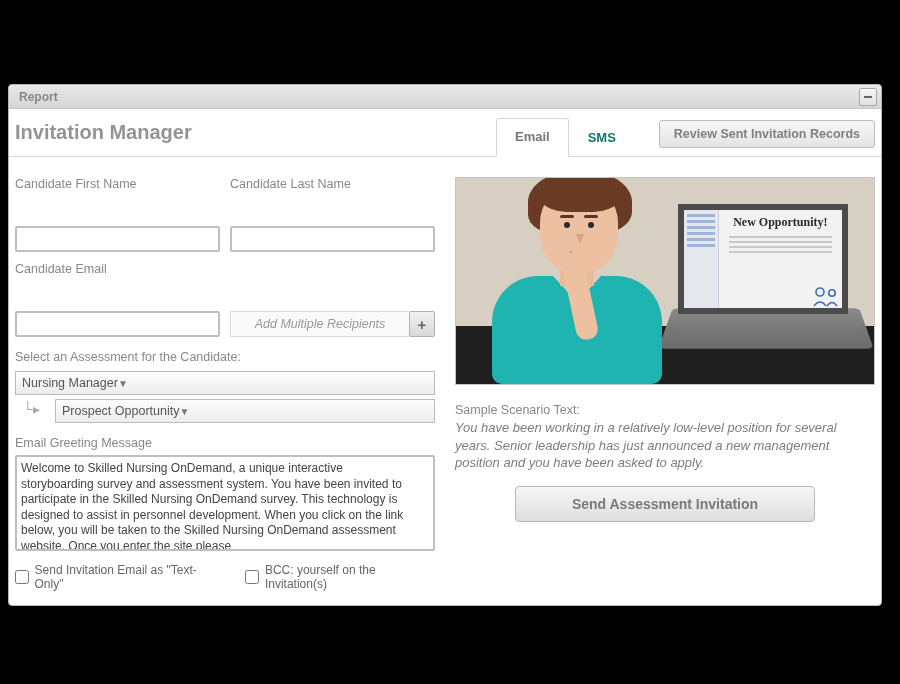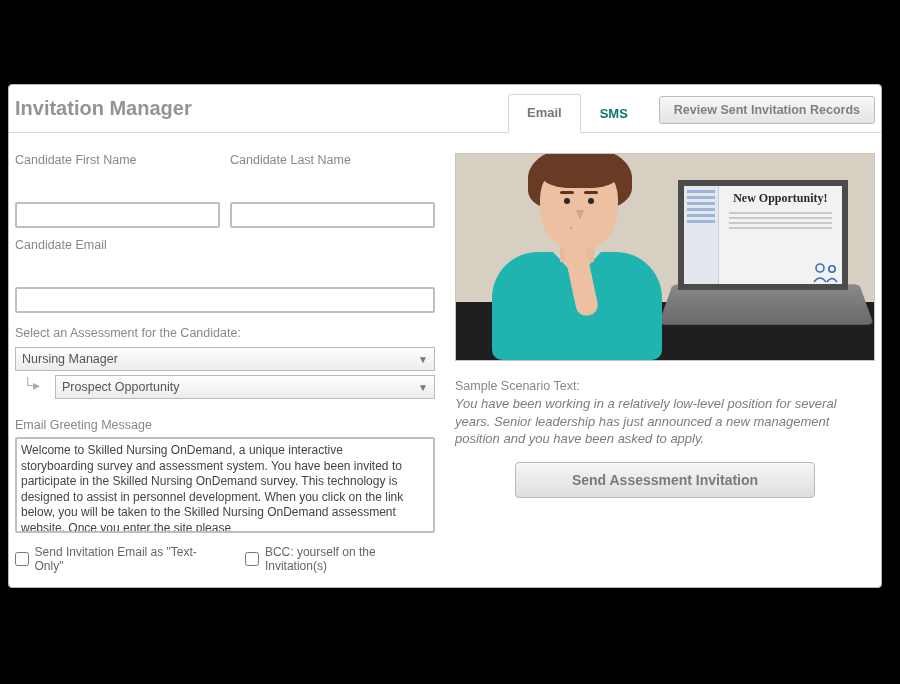--- a/index.html
+++ b/index.html
@@ -5,39 +5,39 @@
   * { box-sizing: border-box; margin: 0; padding: 0; }
   body { background: #000; font-family: Arial, Helvetica, sans-serif; width: 900px; height: 684px; overflow: hidden; }
   .window { position: absolute; left: 8px; top: 84px; width: 874px; background: #fff; border: 1px solid #b8b8b8; border-radius: 4px; box-shadow: 0 2px 6px rgba(0,0,0,0.4); }
   .titlebar { height: 24px; background: linear-gradient(#e8e8e8,#d6d6d6); border-bottom: 1px solid #c8c8c8; border-radius: 4px 4px 0 0; display: flex; align-items: center; justify-content: space-between; padding: 0 4px 0 10px; }
   .titlebar-text { font-size: 12px; font-weight: bold; color: #888; }
   .minbtn { width: 18px; height: 18px; background: linear-gradient(#f6f6f6,#e0e0e0); border: 1px solid #aaa; border-radius: 2px; display: flex; align-items: center; justify-content: center; cursor: pointer; }
   .minbtn svg { display:block; }
   .panel { }
   .headerrow { display: flex; align-items: flex-end; justify-content: space-between; border-bottom: 1px solid #d8d8d8; padding: 8px 6px 0 6px; }
   .panel-title { font-size: 20px; font-weight: bold; color: #949494; padding-bottom: 12px; }
-  .header-right { display: flex; align-items: flex-end; gap: 12px; }
+  .header-right { display: flex; align-items: flex-end; gap: 24px; }
   .tabs { display: flex; align-items: flex-end; }
   .tab { padding: 10px 18px 12px 18px; font-size: 13px; font-weight: bold; color: #0f766e; border: 1px solid transparent; border-bottom: none; cursor: pointer; position: relative; top: 1px; }
   .tab.active { color: #777; background: #fff; border: 1px solid #d8d8d8; border-bottom: 1px solid #fff; border-radius: 3px 3px 0 0; }
   .review-btn { margin-bottom: 8px; padding: 6px 14px; font-size: 12.5px; font-weight: bold; color: #808080; background: linear-gradient(#f7f7f7,#e4e4e4); border: 1px solid #bcbcbc; border-radius: 3px; cursor: pointer; }
   .content { display: flex; gap: 20px; padding: 20px 6px 14px 6px; }
   .left { flex: 1 1 50%; }
   .right { flex: 1 1 50%; }
   .row { display: flex; gap: 10px; margin-bottom: 10px; }
   .field { flex: 1; display: flex; flex-direction: column; gap: 31px; }
   .label { font-size: 12.5px; color: #888; margin-bottom: 4px; }
   .textinput { height: 26px; border: 2px solid #bfbfbf; border-radius: 2px; padding: 0 4px; font-size: 13px; width: 100%; }
   .multi-wrap { display:flex; align-items:center; }
   .multi-placeholder { flex:1; height:26px; display:flex; align-items:center; justify-content:center; font-style: italic; color:#999; font-size:12.5px; border:1px solid #d8d8d8; border-right:none; background:#fafafa; }
   .plusbtn { width:26px; height:26px; background: linear-gradient(#f2f2f2,#d8d8d8); border:1px solid #b0b0b0; border-radius:2px; display:flex; align-items:center; justify-content:center; color:#666; font-weight:bold; cursor:pointer; font-size:15px; }
   .select-wrap { position:relative; width:100%; margin-bottom:4px; }
   .select-wrap.indent { margin-left: 40px; width: calc(100% - 40px); }
   .indent-arrow { position:absolute; left:-32px; top:2px; font-size:14px; color:#aaa; }
-  .select { width:100%; height:24px; border:1px solid #bbb; background:linear-gradient(#fefefe,#ececec); display:flex; align-items:center; justify-content:space-between; padding:0 6px; font-size:12.5px; color:#555; cursor:pointer; }
+  .select { width:100%; height:24px; border:1px solid #bbb; background:linear-gradient(#fefefe,#ececec); display:flex; align-items:center; padding:0 6px; font-size:12.5px; color:#555; cursor:pointer; }
   .select .chev { font-size:10px; color:#777; }
   .textarea-wrap { position:relative; }
   textarea.msg { width:100%; height:96px; border:2px solid #bfbfbf; border-radius:2px; padding:4px 20px 4px 4px; font-size:12px; font-family: Arial, Helvetica, sans-serif; color:#444; line-height:1.3; resize:none; overflow-y:scroll; }
   .checks { display:flex; gap:26px; margin-top:8px; }
   .check { display:flex; align-items:center; gap:6px; font-size:12px; color:#666; cursor:pointer; }
   .check input { width:14px; height:14px; }
   .scenario-img { width:100%; height:208px; border:1px solid #c4c4c4; background:#d8cfc3; position:relative; overflow:hidden; }
   .desk { position:absolute; left:0; right:0; bottom:0; height:58px; background:#1f1f1f; }
   .laptop-base { position:absolute; right:8px; bottom:22px; width:200px; height:70px; background:linear-gradient(#8a8a8a,#6a6a6a); transform: perspective(400px) rotateX(55deg); border-radius:6px; }
   .laptop-screen { position:absolute; right:26px; bottom:70px; width:170px; height:110px; background:#4b4b4b; border-radius:0; padding:6px; }
@@ -67,20 +67,28 @@
   .arm { position:absolute; bottom:44px; left:100px; width:22px; height:76px; background:#edc0a2; border-radius:10px; transform:rotate(-12deg); }
   .hand { position:absolute; bottom:112px; left:100px; width:26px; height:24px; background:#edc0a2; border-radius:40%; }
   .scenario-label { font-size:12.5px; color:#888; margin-top:18px; }
   .scenario-text { font-size:13px; font-style:italic; color:#7d7d7d; margin-top:2px; line-height:1.35; }
   .send-btn { display:block; margin:14px auto 0 auto; width:300px; padding:9px 0; font-size:14px; font-weight:bold; color:#7a7a7a; background:linear-gradient(#f6f6f6,#dedede); border:1px solid #b8b8b8; border-radius:4px; cursor:pointer; text-align:center; }
 </style>
 </head>
 <body>
 
 <div class="window">
+  <div class="titlebar">
+    <span class="titlebar-text">Report</span>
+    <div class="minbtn">
+      <svg width="10" height="10">
+          <rect x="1" y="4" width="8" height="2" fill="#666"></rect>
+        </svg>
+    </div>
+  </div>
 
   <div class="panel">
     <div class="headerrow">
       <div class="panel-title">Invitation Manager</div>
       <div class="header-right">
         <div class="tabs">
           <div class="tab active">Email</div>
           <div class="tab">SMS</div>
         </div>
         <button class="review-btn">Review Sent Invitation Records</button>
@@ -99,40 +107,48 @@
             <span class="label">Candidate Last Name</span>
             <input class="textinput" type="text" value="" style="">
           </div>
         </div>
 
         <div class="row">
           <div class="field">
             <span class="label">Candidate Email</span>
             <input class="textinput" type="text" value="" style="">
           </div>
+          <div class="field" style="justify-content:flex-end;">
+            <div class="multi-wrap">
+              <div class="multi-placeholder">Add Multiple Recipients</div>
+              <div class="plusbtn">
+                <span>+</span>
+              </div>
+            </div>
+          </div>
         </div>
 
         <div style="margin-bottom:6px;">
           <span class="label">Select an Assessment for the Candidate:</span>
         </div>
         <div class="select-wrap">
           <div class="select">
             <span>Nursing Manager</span>
             <span class="chev">▼</span>
           </div>
         </div>
         <div class="select-wrap indent">
           <span class="indent-arrow">└▸</span>
           <div class="select">
             <span>Prospect Opportunity</span>
             <span class="chev">▼</span>
           </div>
         </div>
 
-        <div style="margin-top:16px; margin-bottom:4px;">
+        <div style="margin-top:10px; margin-bottom:4px;">
           <span class="label">Email Greeting Message</span>
         </div>
         <div class="textarea-wrap">
           <textarea class="msg" style="">Welcome to Skilled Nursing OnDemand, a unique interactive storyboarding survey and assessment system. You have been invited to participate in the Skilled Nursing OnDemand survey. This technology is designed to assist in personnel development. When you click on the link below, you will be taken to the Skilled Nursing OnDemand assessment website. Once you enter the site please</textarea>
         </div>
 
         <div class="checks">
           <label class="check">
             <input type="checkbox" style="">
             <span>Send Invitation Email as "Text-Only"</span>

